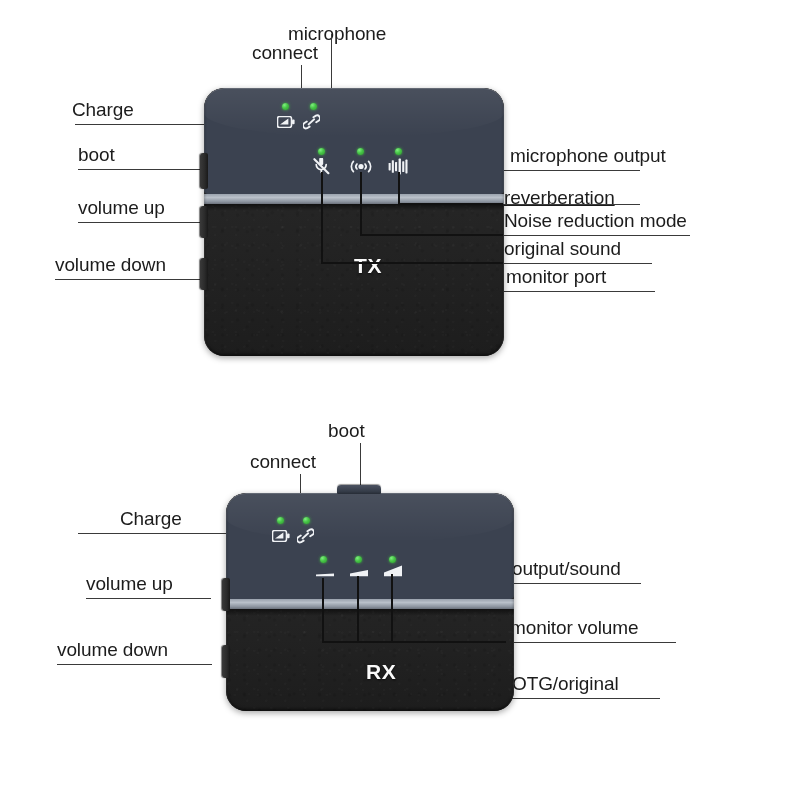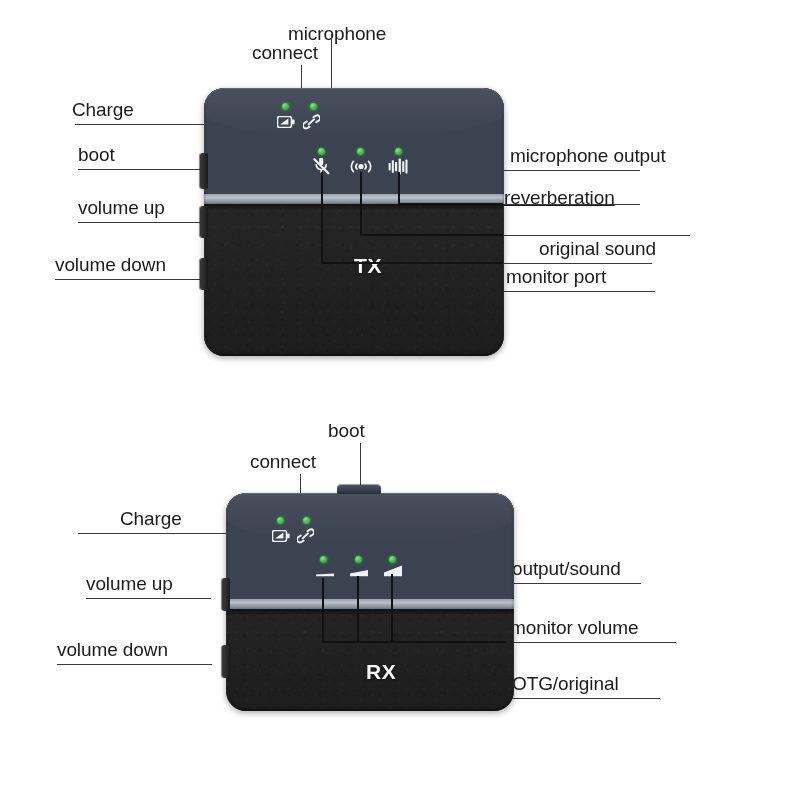--- a/index.html
+++ b/index.html
@@ -187,23 +187,24 @@
 
   <div class="lbl" style="left:55px; top:255px;">volume down</div>
   <div class="ln h" style="left:55px; top:279px; width:157px;"></div>
 
   <div class="lbl" style="left:510px; top:146px;">microphone output</div>
   <div class="ln h" style="left:504px; top:170px; width:136px;"></div>
 
   <div class="lbl" style="left:504px; top:188px;text-decoration:underline;">reverberation</div>
   <div class="ln h" style="left:500px; top:204px; width:140px;"></div>
 
+  <div class="lbl" style="left:504px; top:211px;">Noise reduction mode</div>
   <div class="ln h" style="left:500px; top:235px; width:190px;"></div>
 
-  <div class="lbl" style="left:504px; top:239px;padding-left:35px;">original sound</div>
+  <div class="lbl" style="left:504px; top:239px;">original sound</div>
   <div class="ln h" style="left:500px; top:263px; width:152px;"></div>
 
   <div class="lbl" style="left:506px; top:267px;">monitor port</div>
   <div class="ln h" style="left:500px; top:291px; width:155px;"></div>
 
   <div class="device" style="left:204px; top:88px; width:300px; height:268px;">
     <div class="dev-body"></div>
     <div class="grain"></div>
 
     <div class="panel" style="height:106px;">

